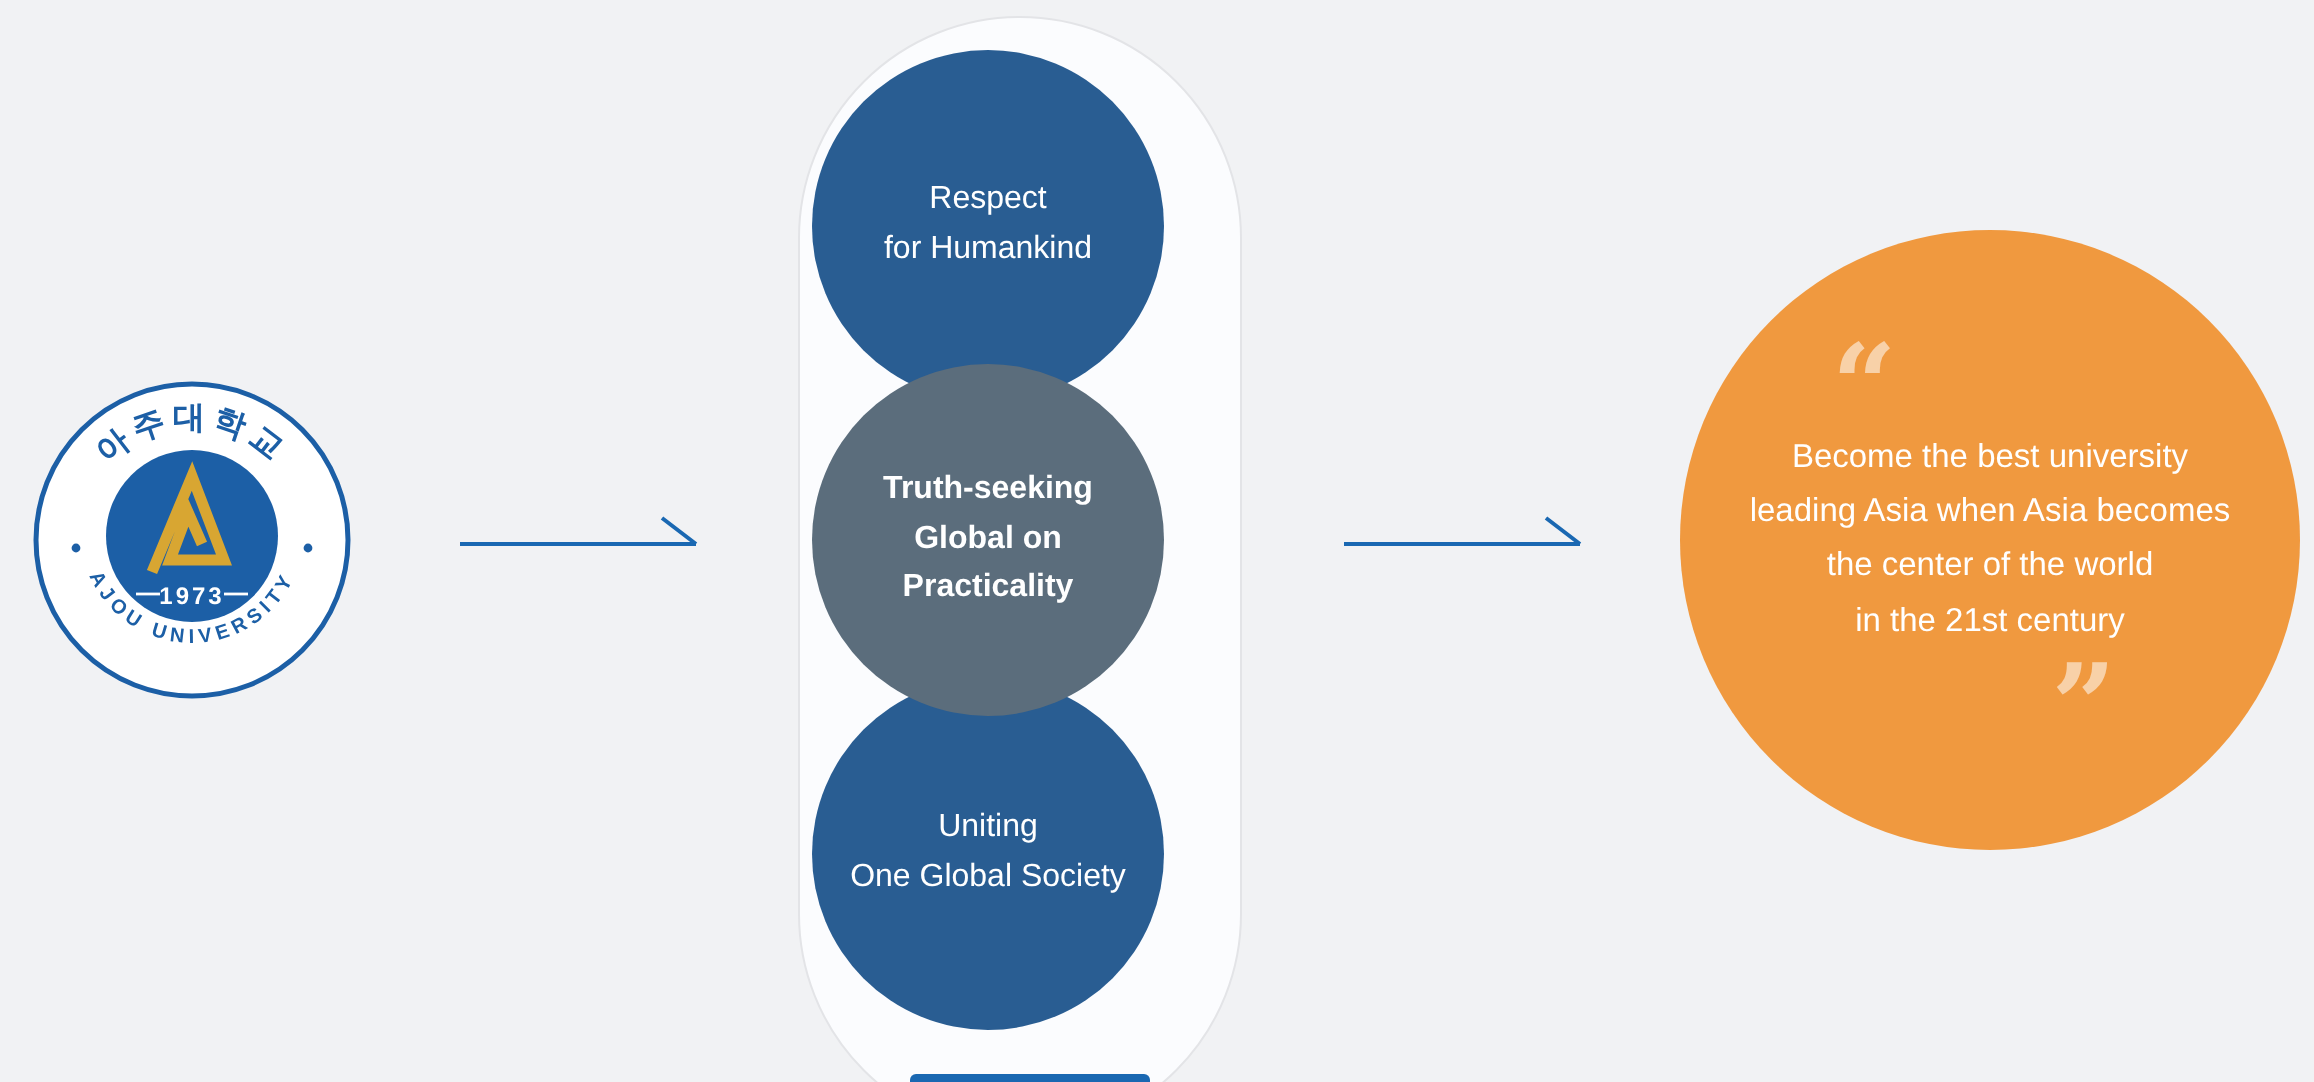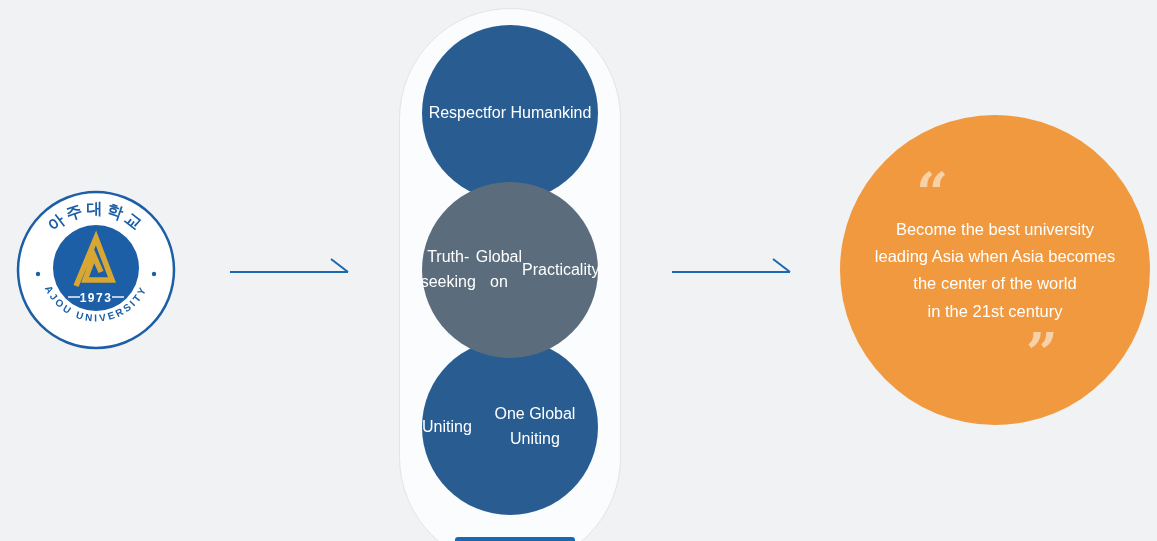--- a/index.html
+++ b/index.html
@@ -21,27 +21,27 @@
   .arrow { position:absolute; top:256px; }
   .arrow.a1 { left:230px; }
   .arrow.a2 { left:672px; }
 
   
   .capsule {
     position:absolute; left:399px; top:8px; width:222px; height:560px;
     border-radius:111px; background:#fbfcfe; border:1px solid #e3e4e7;
   }
   .value-circle {
-    position:absolute; left:422px; width:176px; height:176px; border-radius:50%;
-    display:flex; flex-direction:row; align-items:center; justify-content:center;
+    position:absolute; left:406px; width:176px; height:176px; border-radius:50%;
+    display:flex; flex-direction:column; align-items:center; justify-content:center;
     color:#ffffff; font-size:16px; line-height:1.55; text-align:center; font-weight:500;
   }
   .value-circle.v0 { top:25px;  background:var(--blue_circle,#295d92); z-index:1; }
-  .value-circle.v1 { top:182px; background:var(--gray_circle,#5b6d7c); z-index:2; }
-  .value-circle.v2 { top:339px; background:var(--blue_circle,#295d92); z-index:1;justify-content:flex-end; }
+  .value-circle.v1 { top:182px; background:var(--gray_circle,#5b6d7c); z-index:2;font-weight:bold; }
+  .value-circle.v2 { top:339px; background:var(--blue_circle,#295d92); z-index:1; }
   .value-line { display:block; }
 
   
   .vision-circle {
     position:absolute; left:840px; top:115px; width:310px; height:310px;
     border-radius:50%; background:var(--orange_circle,#f0993f); color:#ffffff;
   }
   .vision-text {
     position:absolute; left:0; right:0; top:50%; transform:translateY(-50%);
     text-align:center; font-size:16.5px; line-height:1.65; font-weight:500;
@@ -100,21 +100,21 @@
   </div>
 
   <div class="value-circle v1">
     <span class="value-line">Truth-seeking</span>
     <span class="value-line">Global on</span>
     <span class="value-line">Practicality</span>
   </div>
 
   <div class="value-circle v2">
     <span class="value-line">Uniting</span>
-    <span class="value-line">One Global Uniting</span>
+    <span class="value-line">One Global Society</span>
   </div>
 
   <svg class="arrow a2" width="120" height="28" viewBox="0 0 120 28">
     <path d="M0,16 H118 M118,16 L101,3" fill="none" stroke="var(--arrow,#1a68b2)" stroke-width="2"></path>
   </svg>
 
   <div class="vision-circle">
     <span class="quote open">“</span>
     <div class="vision-text">
       <span class="vision-line">Become the best university</span>

